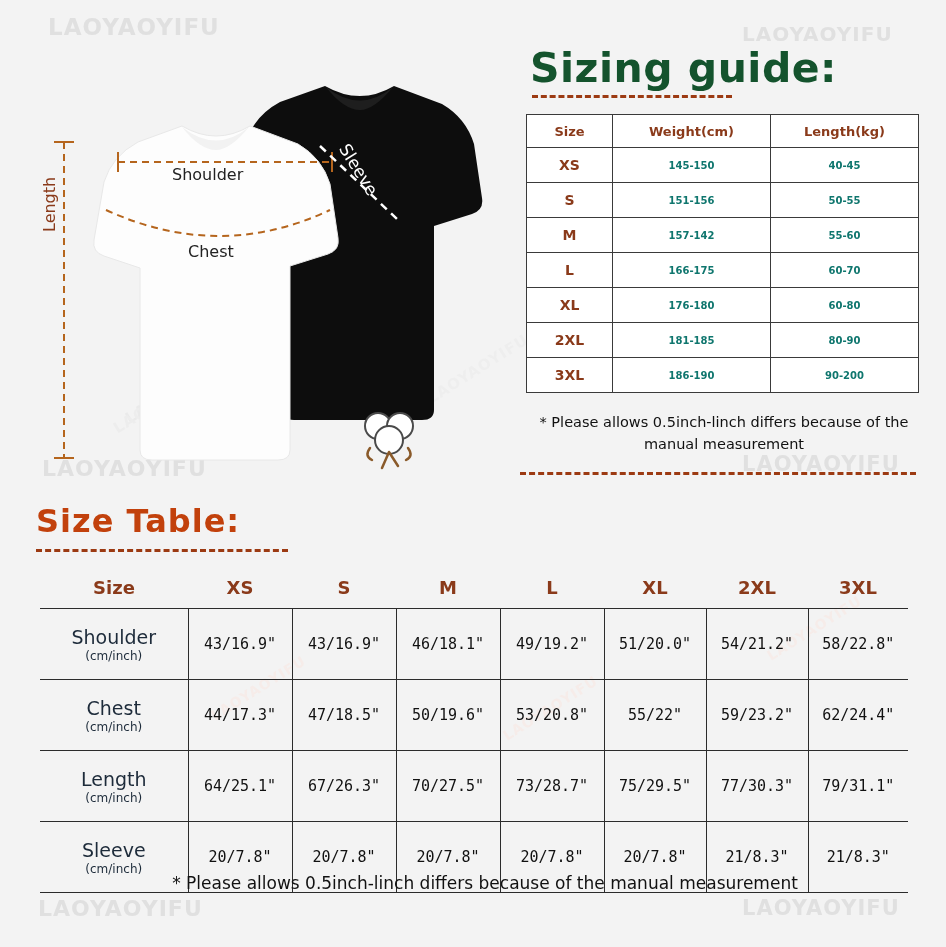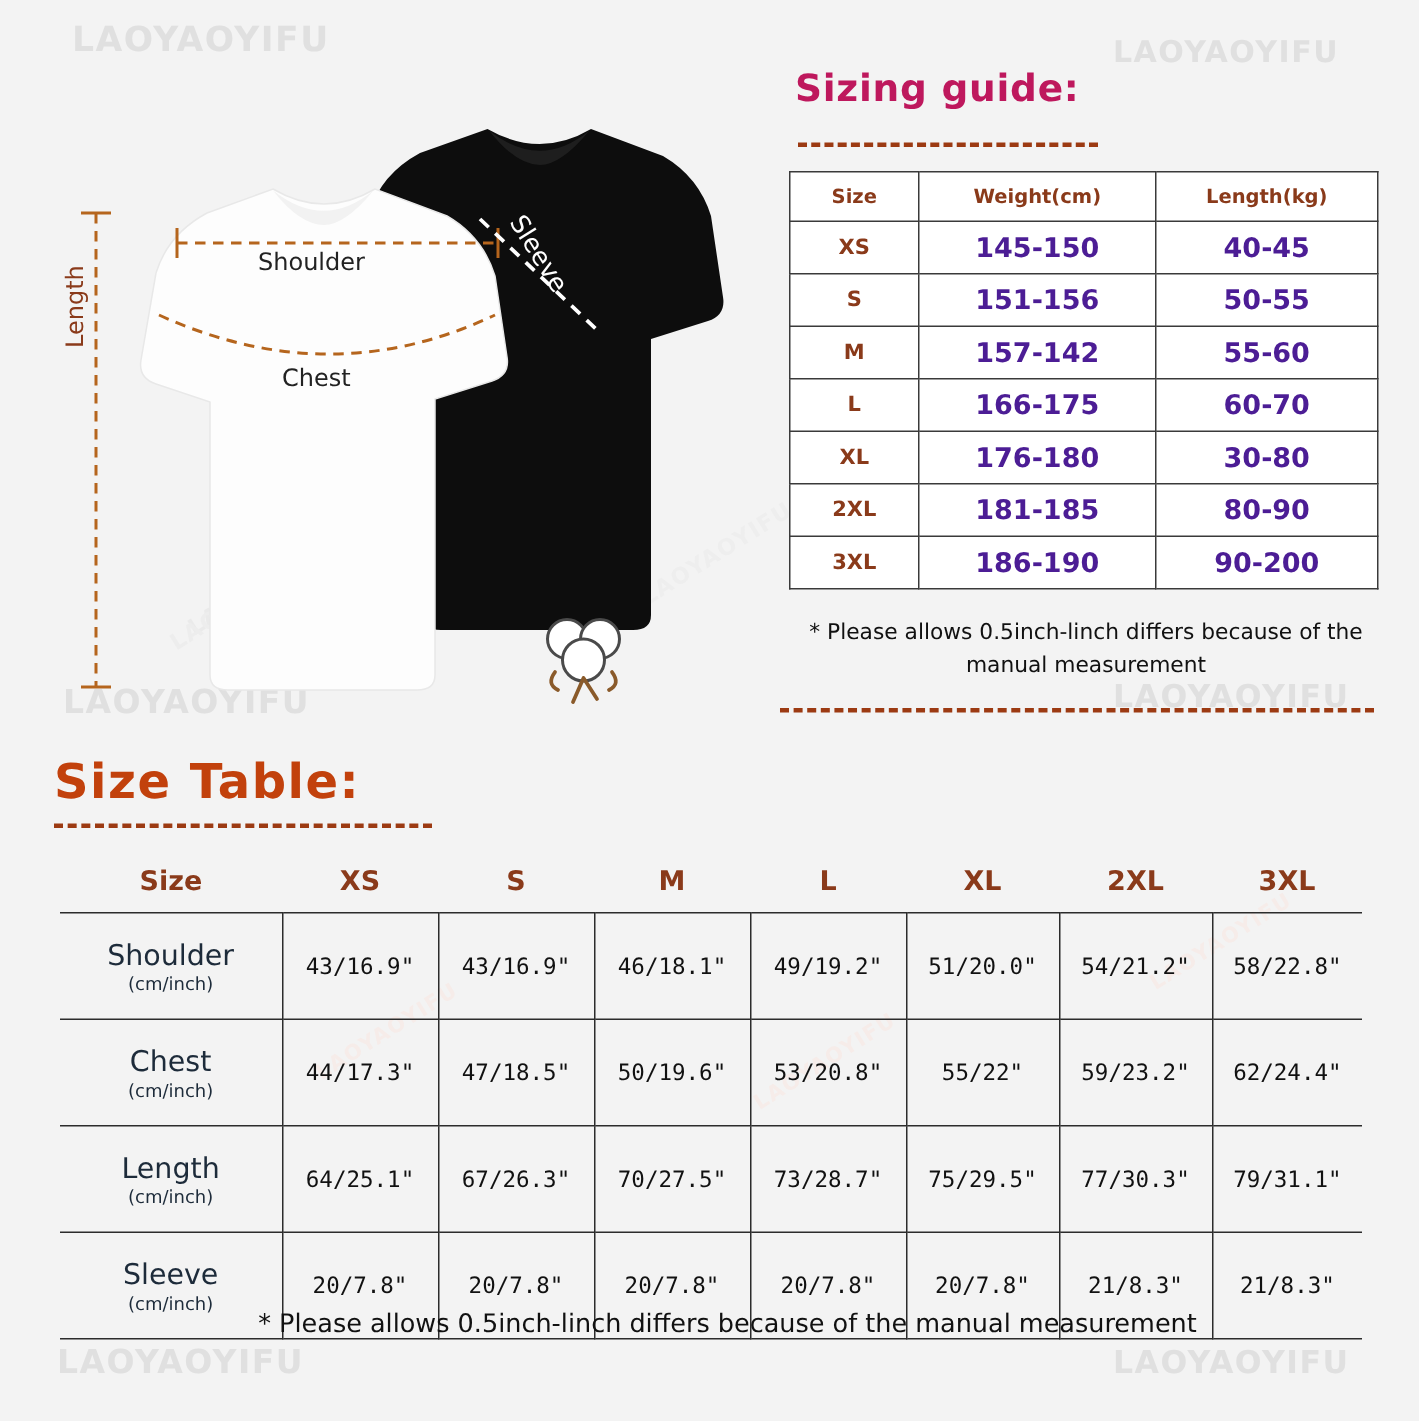--- a/index.html
+++ b/index.html
@@ -92,23 +92,23 @@
     font-size: 17px;
     transform: rotate(58deg);
     transform-origin: left top;
   }
 
   
   .sizing-guide-title {
     position: absolute;
     left: 530px;
     top: 44px;
-    font-size: 25px;
-    font-weight: 700;
-    color: #be185d;
+    font-size: 41px;
+    font-weight: 700;
+    color: #14532d;
     font-family: "DejaVu Sans", sans-serif;
     letter-spacing: 0.5px;
   }
   .dash-line {
     position: absolute;
     border-top: 3px dashed #9c3a12;
     height: 0;
   }
   .dl-1 { left: 532px; top: 95px; width: 200px; }
   .dl-2 { left: 520px; top: 472px; width: 396px; }
@@ -128,23 +128,23 @@
     font-family: "DejaVu Sans", sans-serif;
   }
   table.guide th {
     height: 30px;
     font-size: 13px;
     font-weight: 700;
     color: #8a3a1a;
   }
   table.guide td {
     height: 32px;
-    font-size: 18px;
-    font-weight: 700;
-    color: #4c1d95;
+    font-size: 10px;
+    font-weight: 700;
+    color: #0f766e;
   }
   table.guide td.size-col {
     font-size: 14px;
     color: #8a3a1a;
     font-weight: 700;
   }
   .guide-note {
     position: absolute;
     left: 524px;
     top: 412px;
@@ -338,21 +338,21 @@
         <td>55-60</td>
       </tr>
       <tr>
         <td class="size-col">L</td>
         <td>166-175</td>
         <td>60-70</td>
       </tr>
       <tr>
         <td class="size-col">XL</td>
         <td>176-180</td>
-        <td>30-80</td>
+        <td>60-80</td>
       </tr>
       <tr>
         <td class="size-col">2XL</td>
         <td>181-185</td>
         <td>80-90</td>
       </tr>
       <tr>
         <td class="size-col">3XL</td>
         <td>186-190</td>
         <td>90-200</td>

